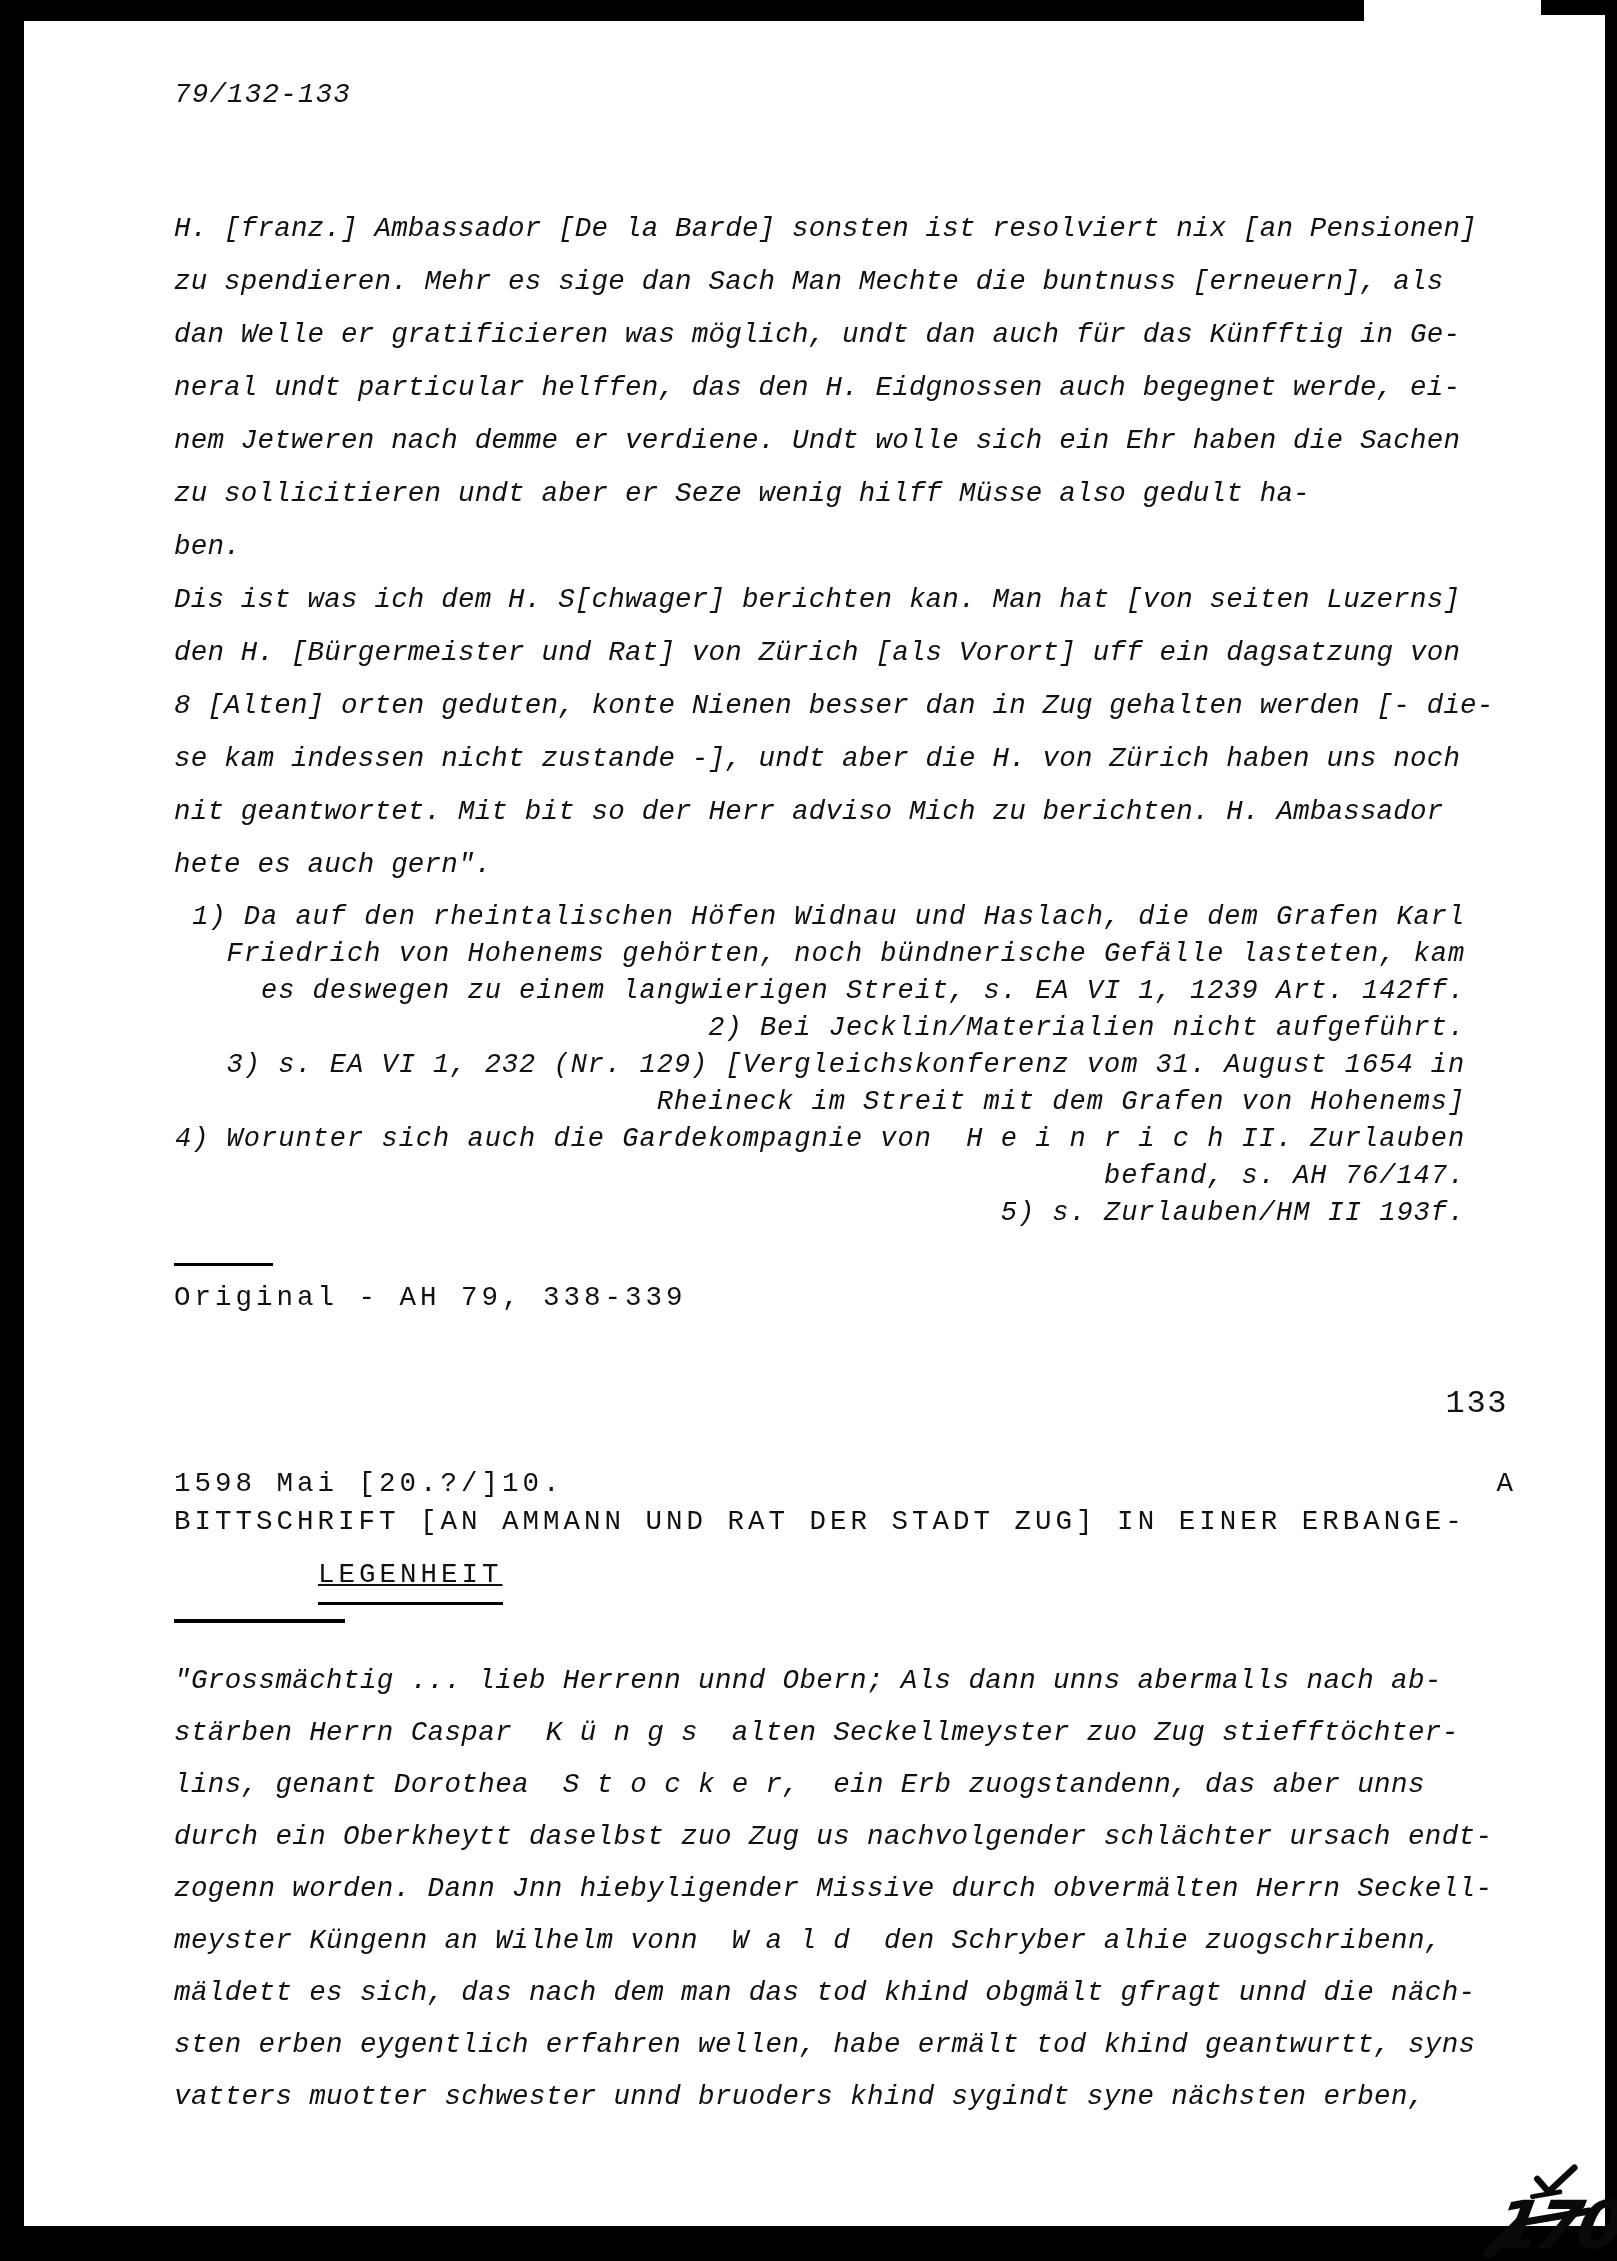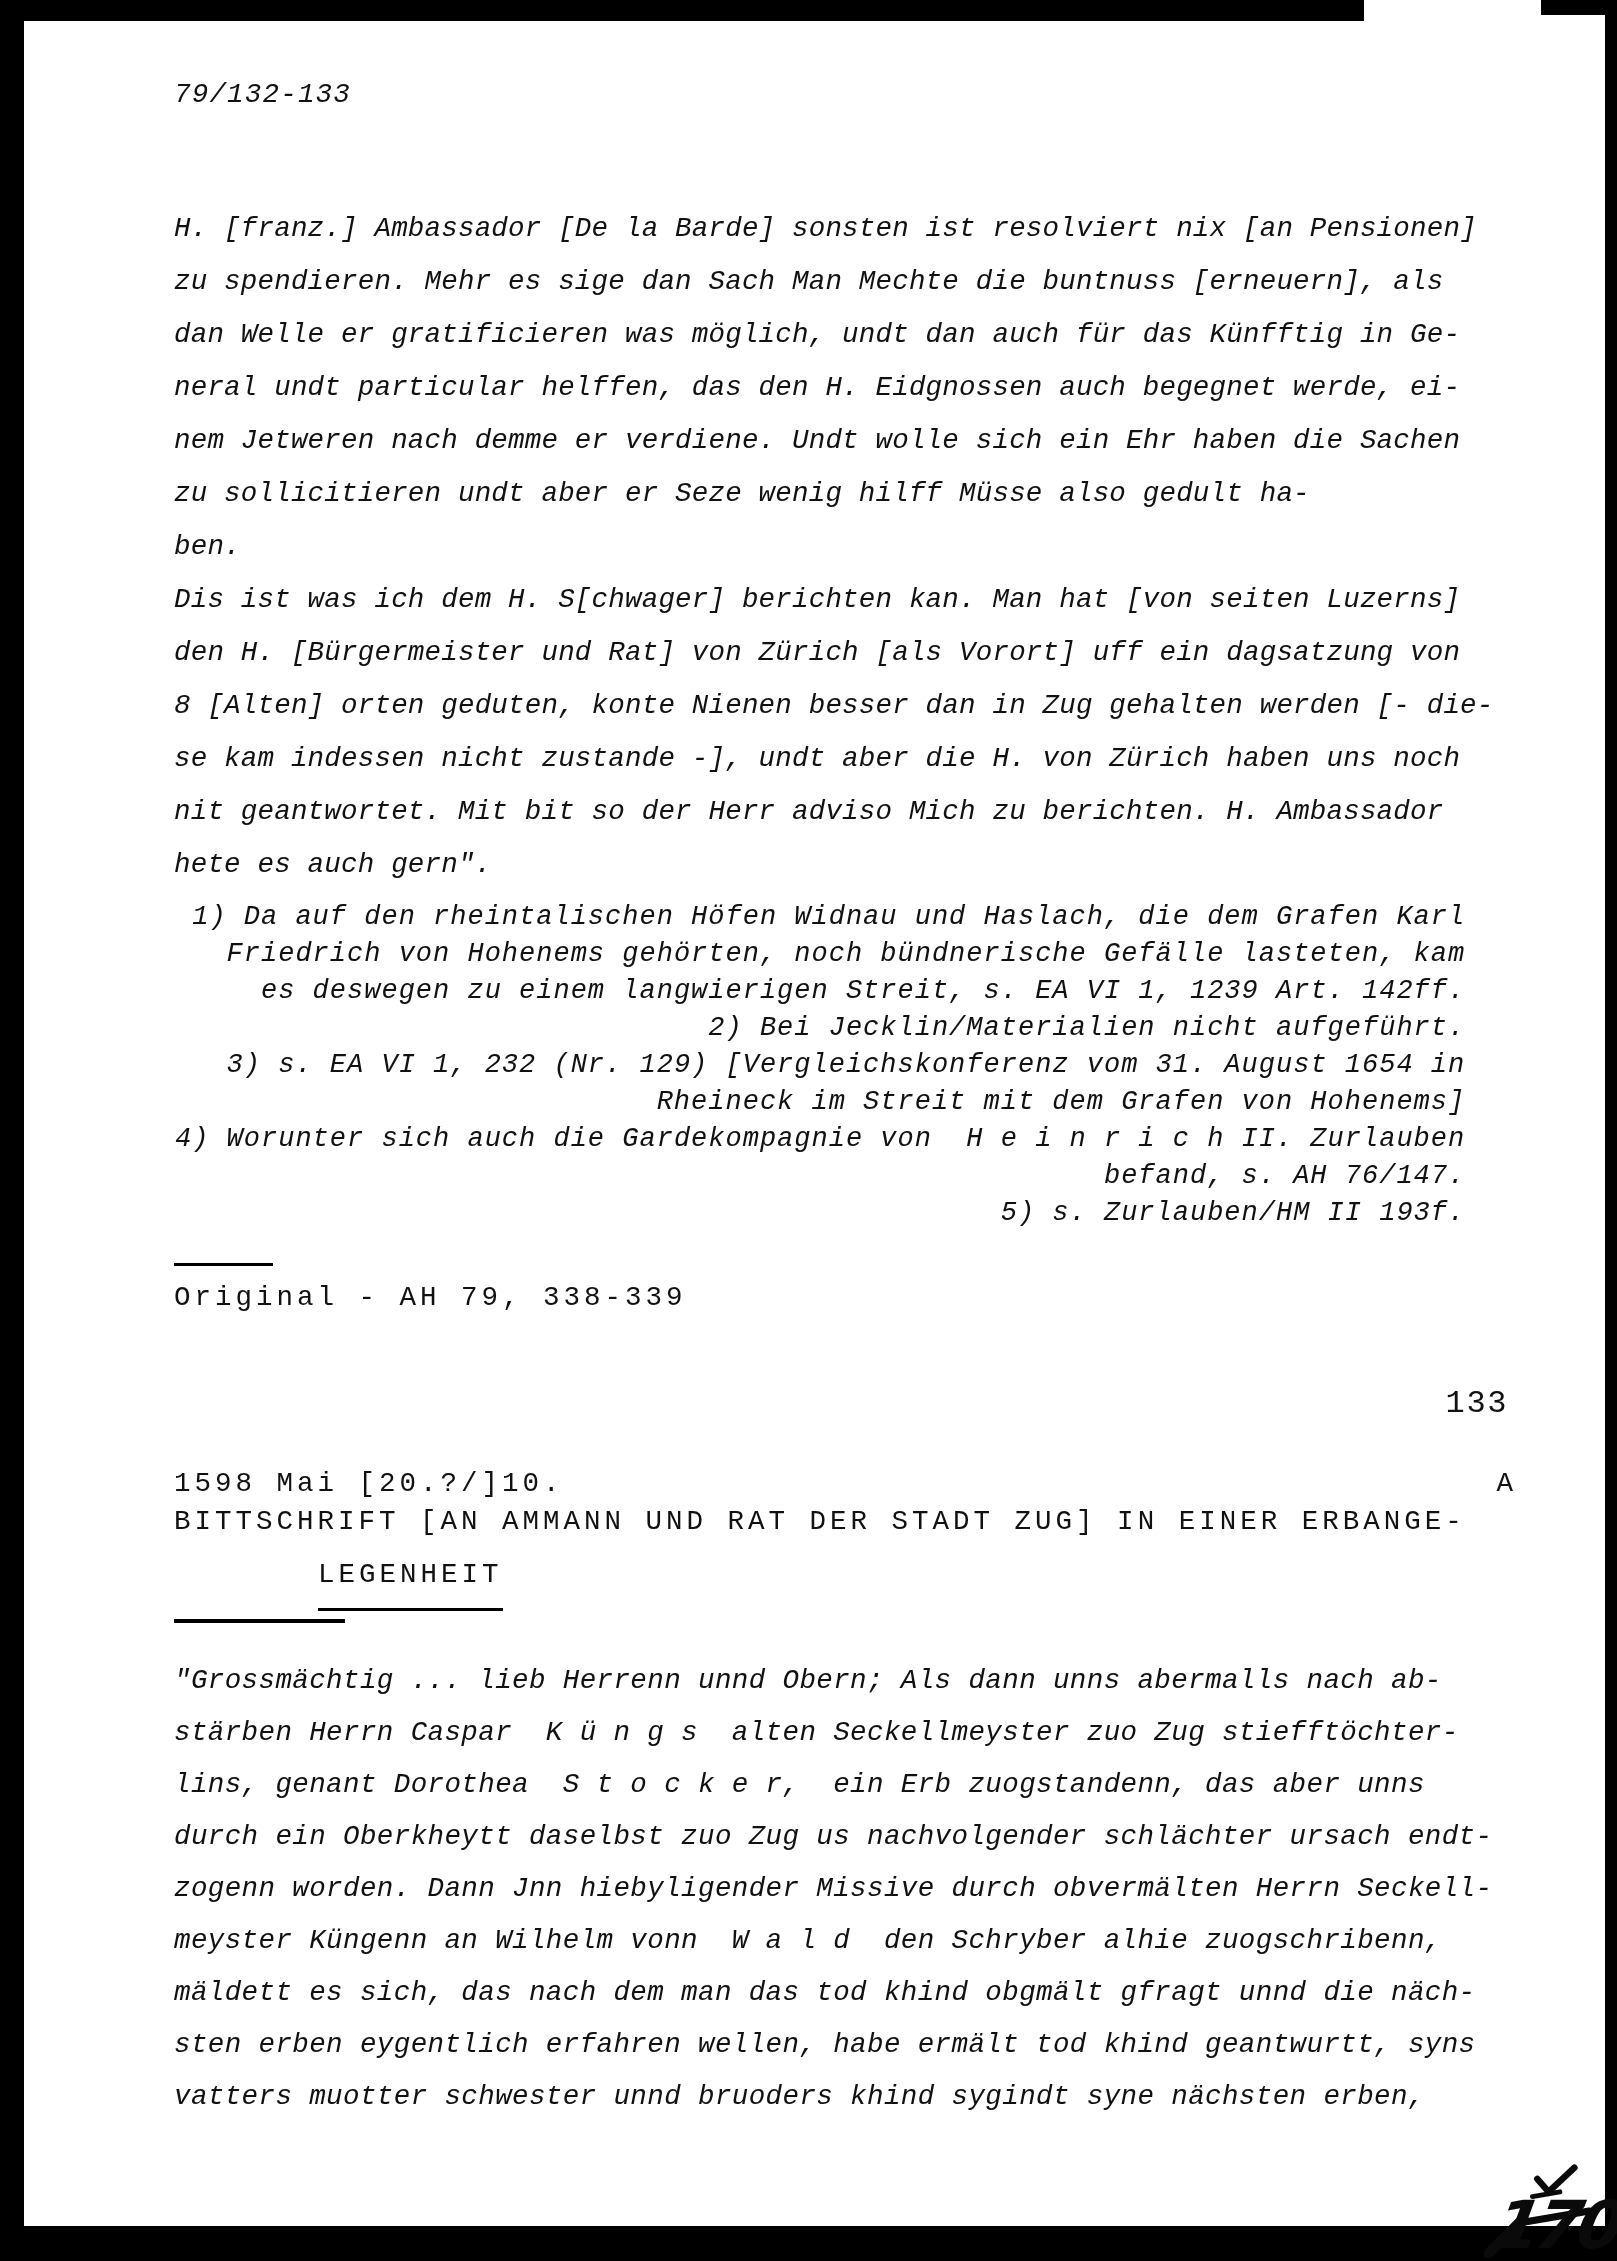--- a/index.html
+++ b/index.html
@@ -48,21 +48,21 @@
     font-size:27.5px;letter-spacing:4px;margin-top:16px;
   }
   .title1{
     left:174px;top:1506px;
     font-size:27.5px;letter-spacing:4px;font-family:Liberation Mono, monospace;
   }
   .title2{
     left:174px;top:1559px;padding-left:144px;
     font-size:27.5px;letter-spacing:4px;
   }
-  .title2 span{border-bottom:3.2px solid #000;padding-bottom:18px;}
+  .title2 span{border-bottom:3.2px solid #000;padding-bottom:12px;text-decoration:underline;}
   .rule2{
     left:174px;top:1619px;width:171px;height:4px;background:#000;
   }
   .quote{
     left:174px;top:1655px;
     font-size:27.5px;font-style:italic;
     line-height:52px;letter-spacing:0.4px;
   }
   .handmark{
     left:1474px;top:2145px;width:154px;height:113px;z-index:5;

